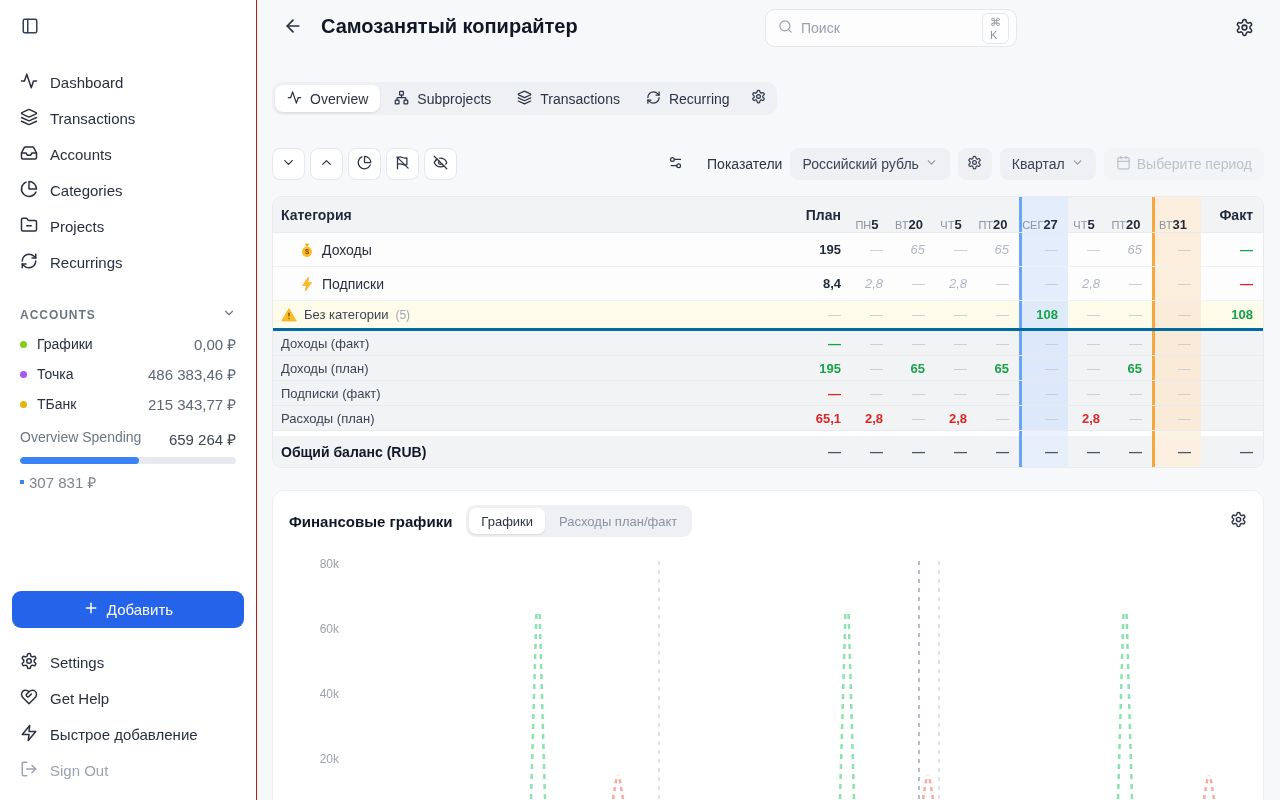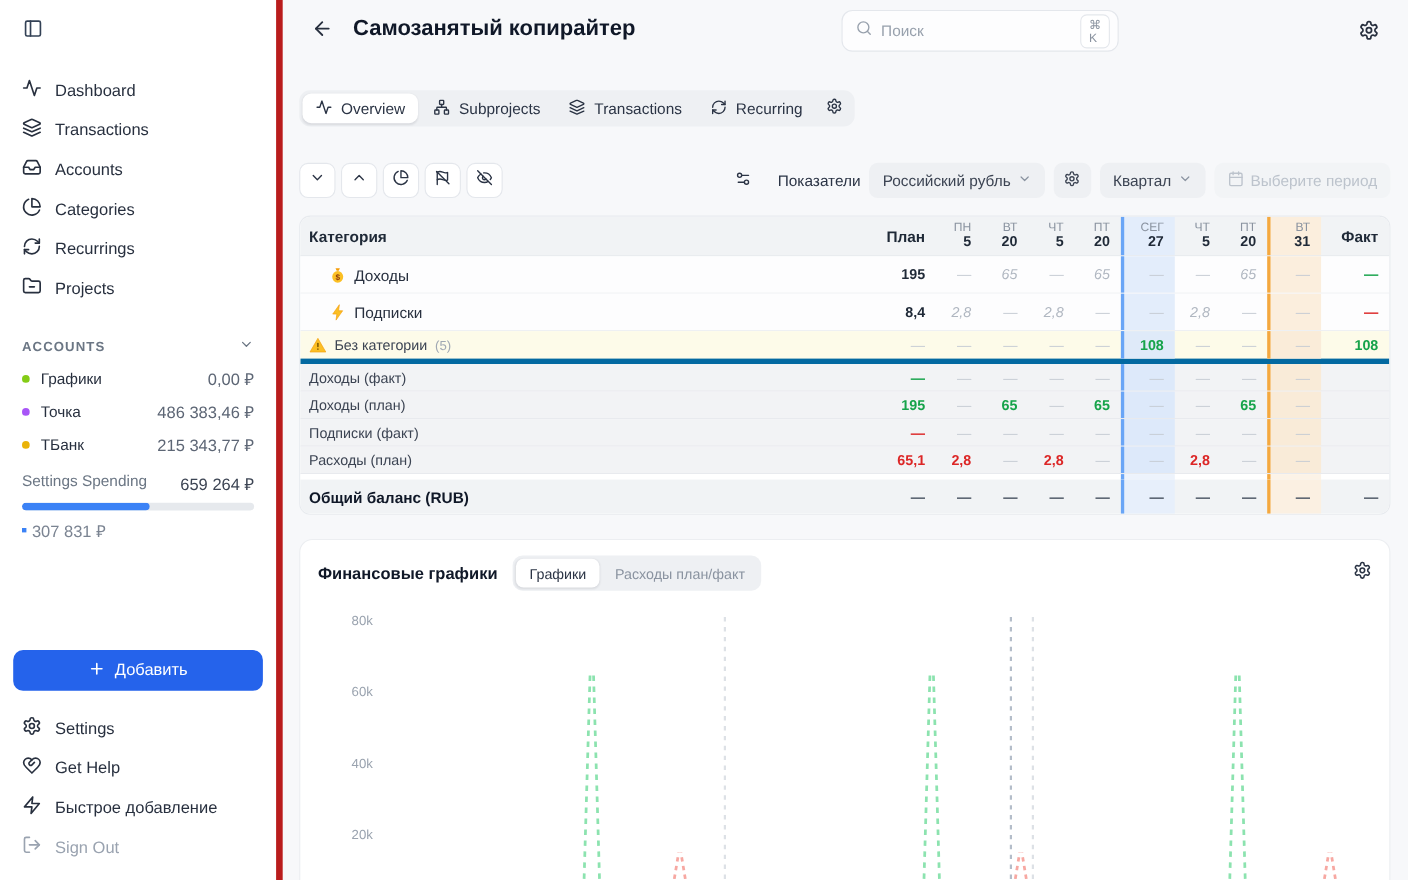--- a/index.html
+++ b/index.html
@@ -1,21 +1,21 @@
 <!DOCTYPE html>
 <html><head>
 <meta charset="utf-8">
 <style>
   * { margin:0; padding:0; box-sizing:border-box; }
   html,body { width:1280px; height:800px; overflow:hidden; background:#f7f8fa;
     font-family:"Liberation Sans", sans-serif; color:#1e293b; }
 
   
   .sidebar { position:absolute; left:0; top:0; width:257px; height:800px; background:#ffffff;
-    border-right:6px solid #b91c1c; display:flex; flex-direction:column; }
+    border-right:1px solid #b91c1c; display:flex; flex-direction:column; }
   .sb-top { padding:14px 16px 4px; }
   .sb-toggle { width:28px; height:28px; display:flex; align-items:center; justify-content:center;
     border-radius:6px; color:#334155; cursor:pointer; }
   .nav { margin-top:18px; padding:0 12px; }
   .nav-item { display:flex; align-items:center; gap:12px; height:36px; padding:0 8px;
     font-size:15px; color:#28303f; border-radius:8px; cursor:pointer; }
   .nav-item svg { flex:0 0 auto; }
   .sec-head { margin:26px 20px 6px; display:flex; align-items:center; justify-content:space-between;
     font-size:12px; font-weight:700; letter-spacing:.08em; color:#6b7684; }
   .acct-row { display:flex; align-items:center; height:30px; padding:0 20px; font-size:14px; cursor:pointer; }
@@ -80,26 +80,26 @@
   .trow { display:flex; align-items:stretch; }
   .cell { display:flex; align-items:center; justify-content:flex-end; padding-right:10px; font-size:13px; }
   .c-cat { flex:1; justify-content:flex-start; padding-left:8px; gap:7px; }
   .c-plan { width:64px; }
   .c-day  { width:42px; }
   .c-today{ width:49px; background:#e3edfb; border-left:3px solid #69a5f6; }
   .c-end  { width:49px; background:#fbeedd; border-left:3px solid #f4a83f; }
   .c-fact { width:62px; }
   .th-row { height:36px; background:#f1f3f5; border-bottom:1px solid #e7eaee; }
   .th-row .cell { color:#1f2937; font-weight:700; font-size:14px; }
-  .th-day { flex-direction:column; justify-content:center; align-items:flex-end; line-height:1.05; }
+  .th-day { flex-direction:row; justify-content:center; align-items:flex-end; line-height:1.05; }
   .th-day .dname { font-size:11px; font-weight:500; color:#8a93a0; }
   .th-day .ddate { font-size:13px; font-weight:700; color:#1f2937; }
   .row-cat { height:34px; background:#fdfdfe; border-bottom:1px solid #eef0f3; }
   .row-cat .c-cat { padding-left:26px; color:#28303f; font-size:14px; }
-  .row-warn { height:30px; background:#fdfbe9; border-bottom:5px solid #0369a1; }
+  .row-warn { height:30px; background:#fdfbe9; border-bottom:3px solid #0369a1; }
   .row-warn .c-cat { color:#3c4453; font-size:13px; font-weight:500; }
   .row-warn .c-today { background:#dfeaf9; } .row-warn .c-end { background:#faecd9; }
   .count { color:#a0a8b3; font-size:12px; font-weight:400; }
   .row-sub { height:25px; background:#f2f3f5; border-bottom:1px solid #e8eaee; }
   .row-sub .c-cat { color:#3c4453; font-size:13px; }
   .row-sub .c-today { background:#dde9fa; } .row-sub .c-end { background:#f9ebd8; }
   .row-gap { height:5px; background:#fff; }
   .row-gap .c-today { background:#edf3fc; } .row-gap .c-end { background:#fcf3e7; }
   .row-total { height:31px; background:#f1f3f5; }
   .row-total .c-cat { font-weight:700; font-size:14px; color:#101828; }
@@ -166,33 +166,33 @@
     </div>
     <div class="nav-item">
       <span><svg width="18" height="18" viewBox="0 0 24 24" fill="none" stroke="#28303f" stroke-width="2" stroke-linecap="round" stroke-linejoin="round">
             <path d="M21.21 15.89A10 10 0 1 1 8 2.83"></path>
             <path d="M22 12A10 10 0 0 0 12 2v10z"></path>
           </svg></span>
       <span>Categories</span>
     </div>
     <div class="nav-item">
       <span><svg width="18" height="18" viewBox="0 0 24 24" fill="none" stroke="#28303f" stroke-width="2" stroke-linecap="round" stroke-linejoin="round">
+            <path d="M20 20a2 2 0 0 0 2-2V8a2 2 0 0 0-2-2h-7.9a2 2 0 0 1-1.69-.9L9.6 3.9A2 2 0 0 0 7.93 3H4a2 2 0 0 0-2 2v13a2 2 0 0 0 2 2Z"></path>
+            <path d="M9 13h6"></path>
+          </svg></span>
+      <span>Projects</span>
+    </div>
+    <div class="nav-item">
+      <span><svg width="18" height="18" viewBox="0 0 24 24" fill="none" stroke="#28303f" stroke-width="2" stroke-linecap="round" stroke-linejoin="round">
             <path d="M3 12a9 9 0 0 1 9-9 9.75 9.75 0 0 1 6.74 2.74L21 8"></path>
             <path d="M21 3v5h-5"></path>
             <path d="M21 12a9 9 0 0 1-9 9 9.75 9.75 0 0 1-6.74-2.74L3 16"></path>
             <path d="M3 21v-5h5"></path>
           </svg></span>
       <span>Recurrings</span>
-    </div>
-    <div class="nav-item">
-      <span><svg width="18" height="18" viewBox="0 0 24 24" fill="none" stroke="#28303f" stroke-width="2" stroke-linecap="round" stroke-linejoin="round">
-            <path d="M20 20a2 2 0 0 0 2-2V8a2 2 0 0 0-2-2h-7.9a2 2 0 0 1-1.69-.9L9.6 3.9A2 2 0 0 0 7.93 3H4a2 2 0 0 0-2 2v13a2 2 0 0 0 2 2Z"></path>
-            <path d="M9 13h6"></path>
-          </svg></span>
-      <span>Projects</span>
     </div>
   </nav>
 
   <div class="sec-head">
     <span>ACCOUNTS</span>
     <span><svg width="14" height="14" viewBox="0 0 24 24" fill="none" stroke="#6b7684" stroke-width="2" stroke-linecap="round" stroke-linejoin="round">
           <path d="m6 9 6 6 6-6"></path>
         </svg></span>
   </div>
 
@@ -209,21 +209,21 @@
     </div>
     <div class="acct-row">
       <span class="dot" style="background:#eab308"></span>
       <span class="acct-name">ТБанк</span>
       <span class="acct-val">215 343,77 ₽</span>
     </div>
   </div>
 
   <div class="spend">
     <div class="spend-row">
-      <span>Settings Spending</span>
+      <span>Overview Spending</span>
       <span class="spend-amt">659 264 ₽</span>
     </div>
     <div class="bar">
       <div class="bar-fill" style="width: 55%;"></div>
     </div>
     <div class="spend-sub">
       <span class="mini"></span>
       <span>307 831 ₽</span>
     </div>
   </div>

